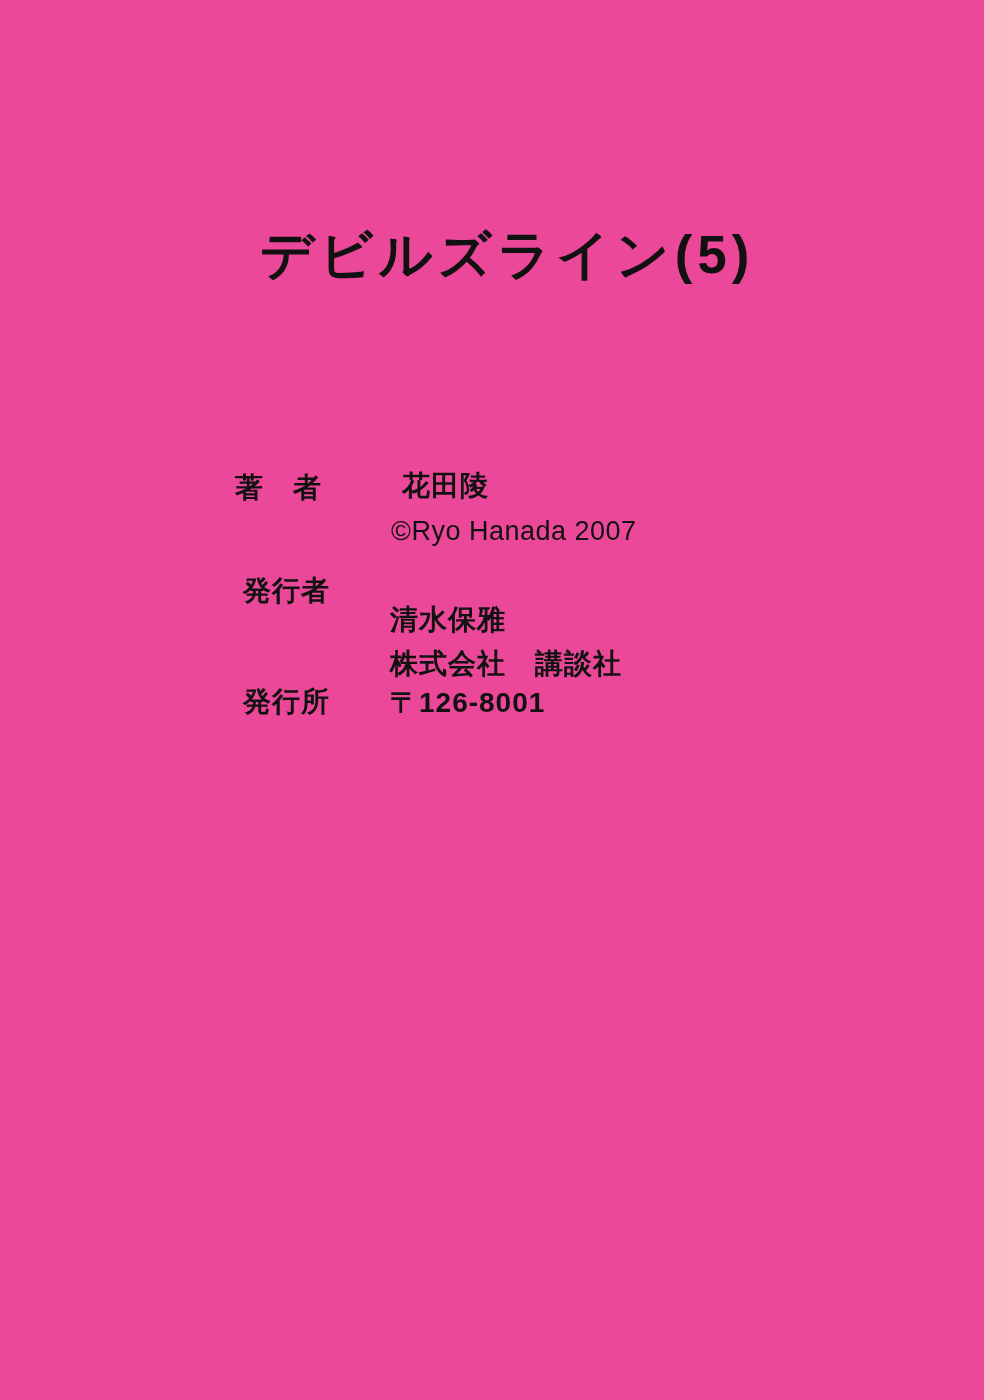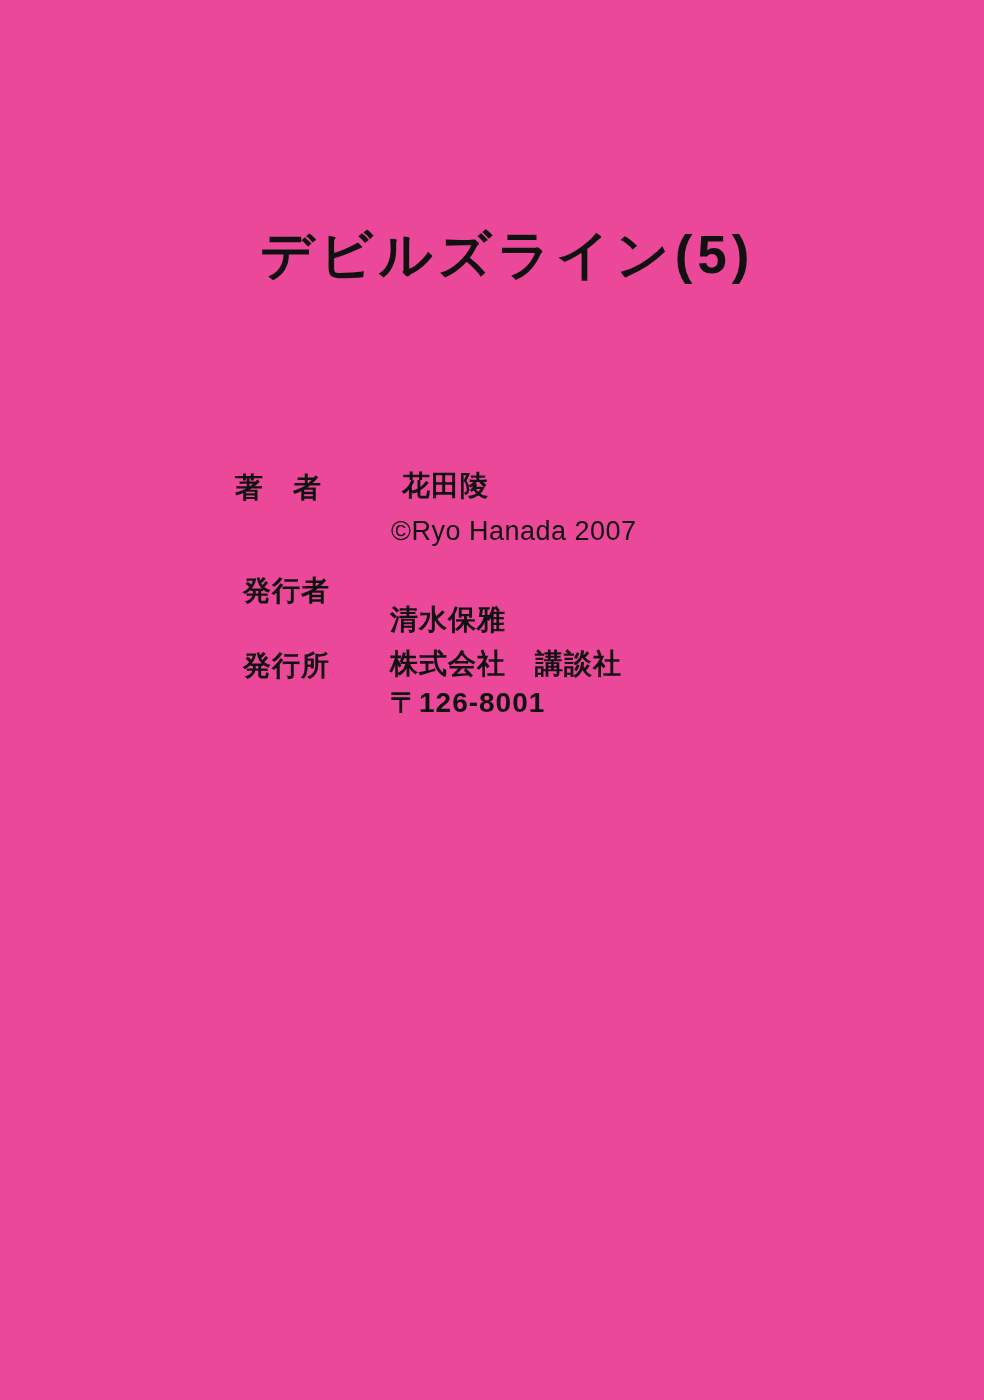--- a/index.html
+++ b/index.html
@@ -50,17 +50,17 @@
   <div class="abs book-title" style="left:260px; top:228px;">デビルズライン(5)</div>
 
 
   <div class="abs label" style="left:235px; top:474px;">著　者</div>
   <div class="abs value" style="left:402px; top:472px;">花田陵</div>
   <div class="abs copyright" style="left:391px; top:518px;">©Ryo Hanada 2007</div>
 
   <div class="abs label" style="left:243px; top:577px;font-family:Liberation Serif, serif;">発行者</div>
   <div class="abs value" style="left:390px; top:566px;margin-top:40px;">清水保雅</div>
 
-  <div class="abs label" style="left:243px; top:652px;text-align:center;">発行所</div>
+  <div class="abs label" style="left:243px; top:688px;text-align:center;">発行所</div>
   <div class="abs value" style="left:390px; top:650px;">株式会社　講談社</div>
   <div class="abs value" style="left:390px; top:689px;">〒126-8001</div>
 
 </div>
 
 </body></html>

